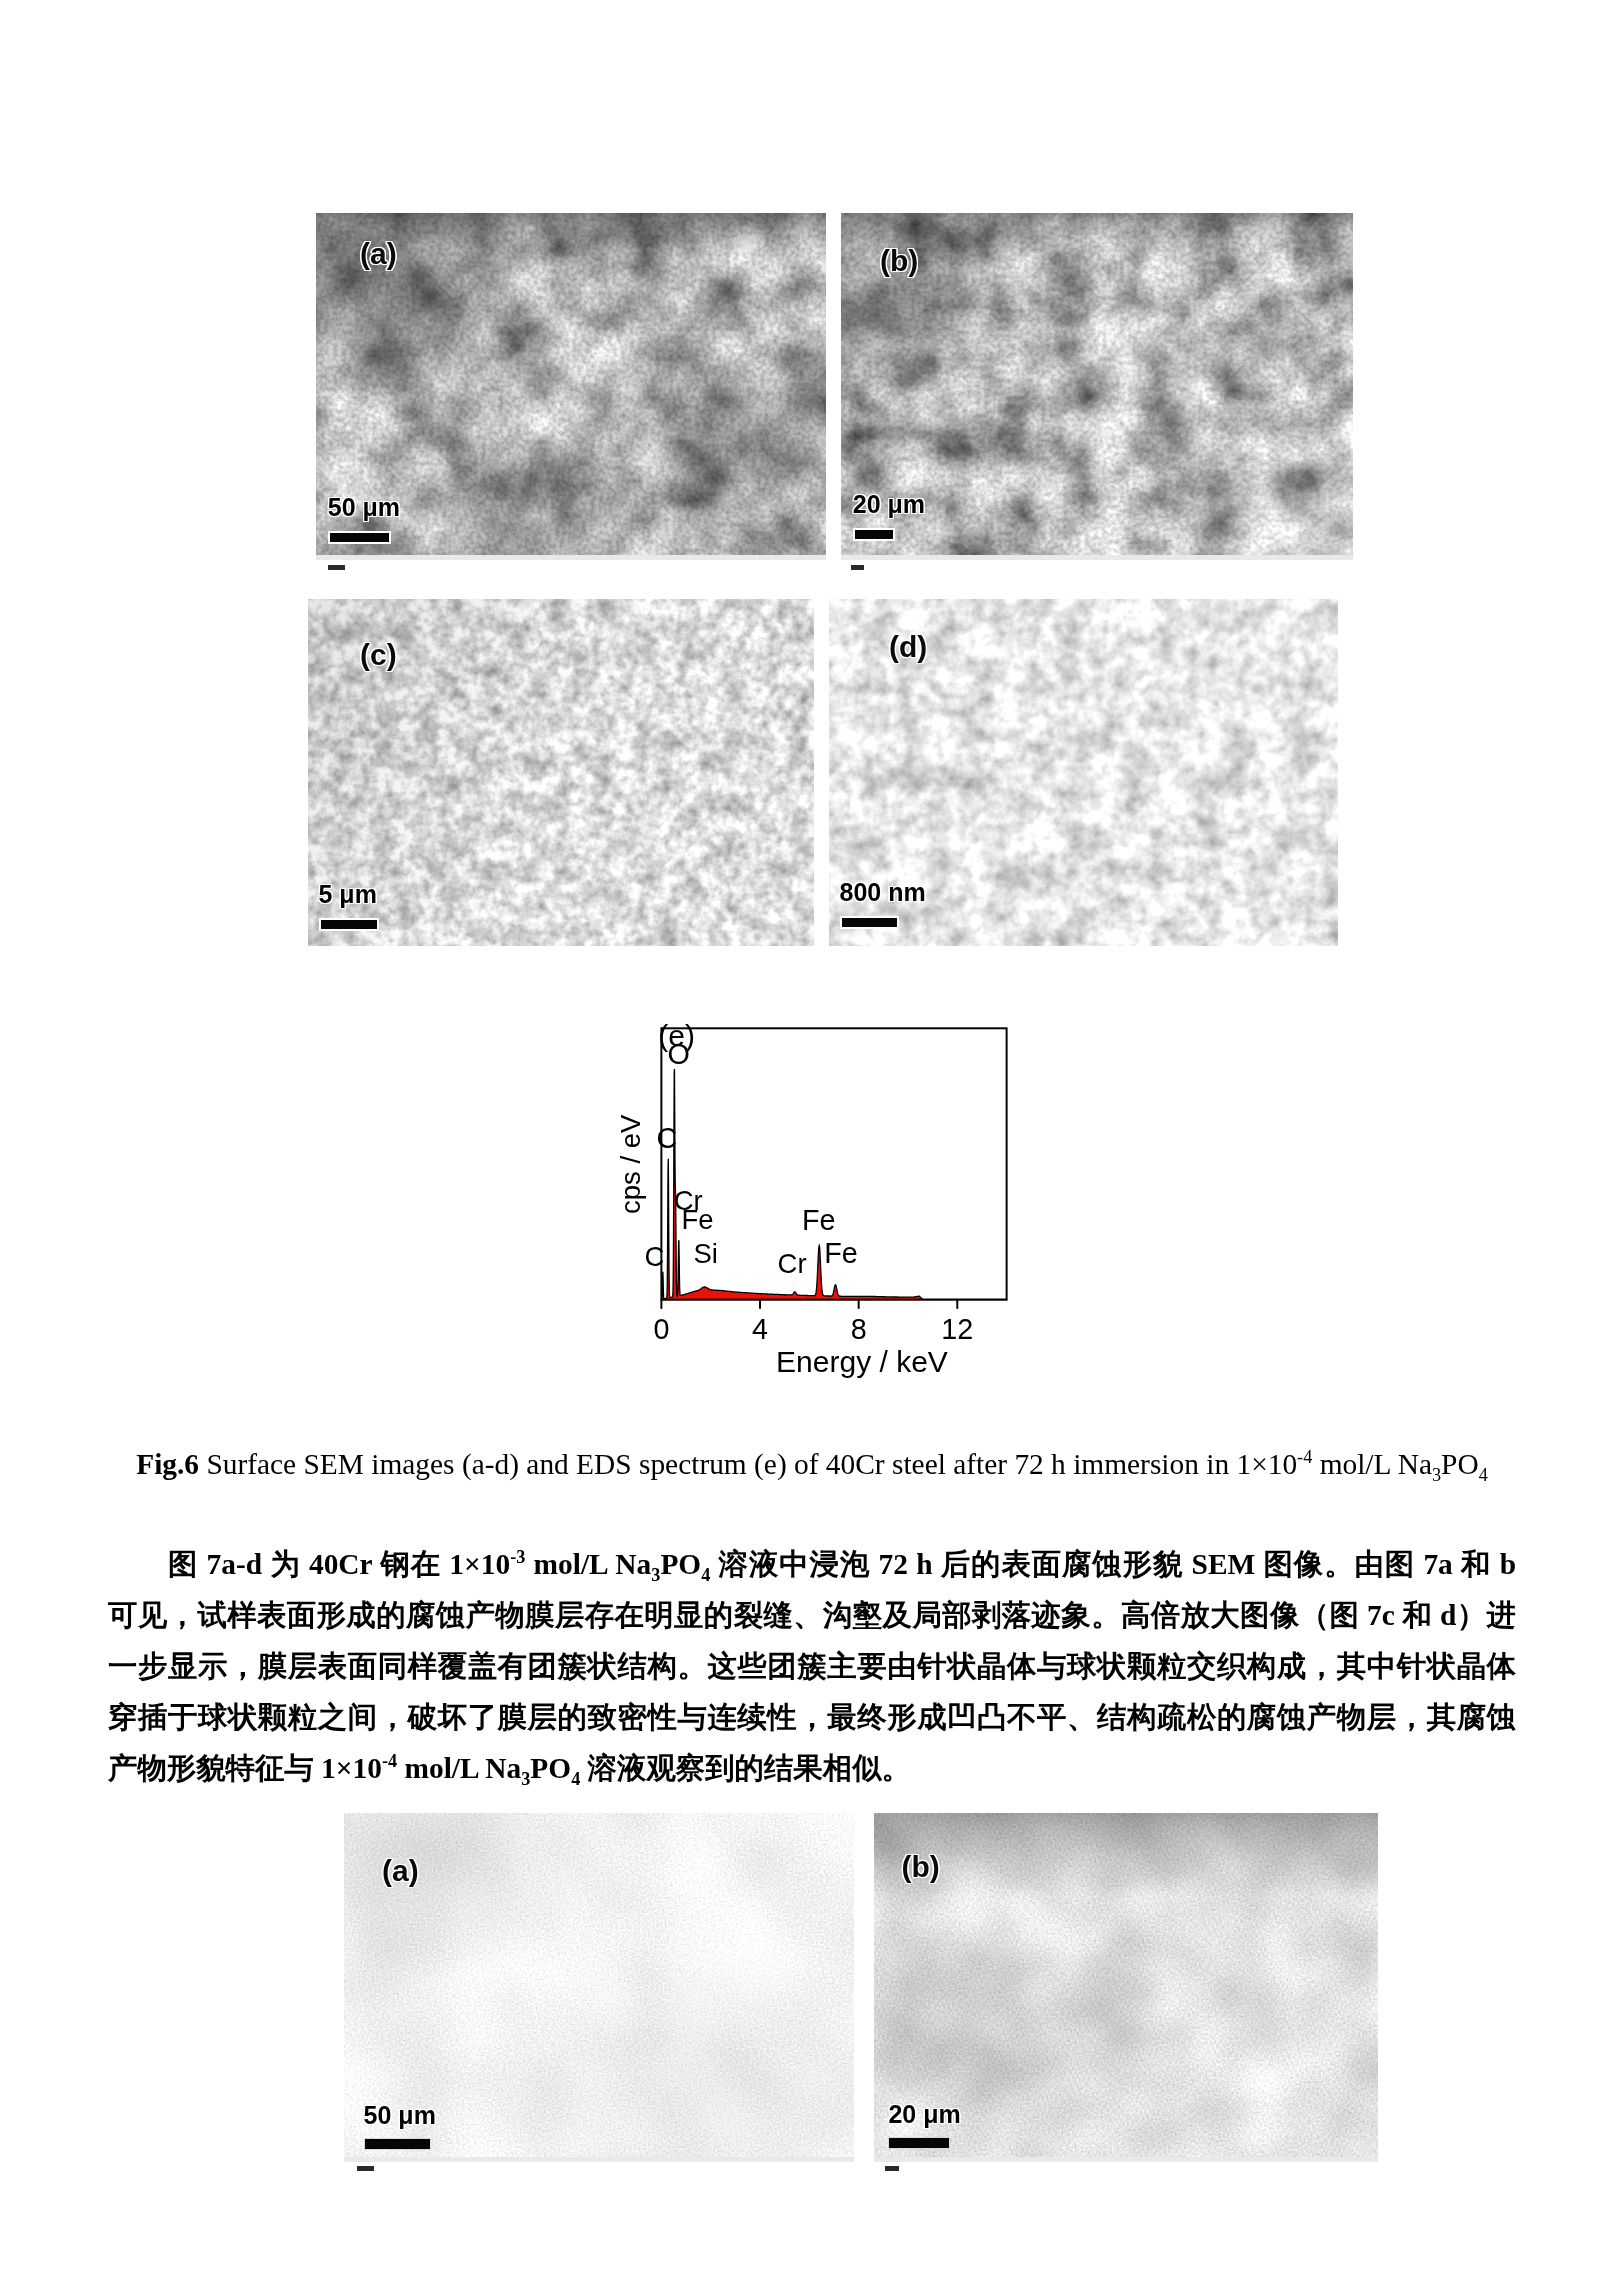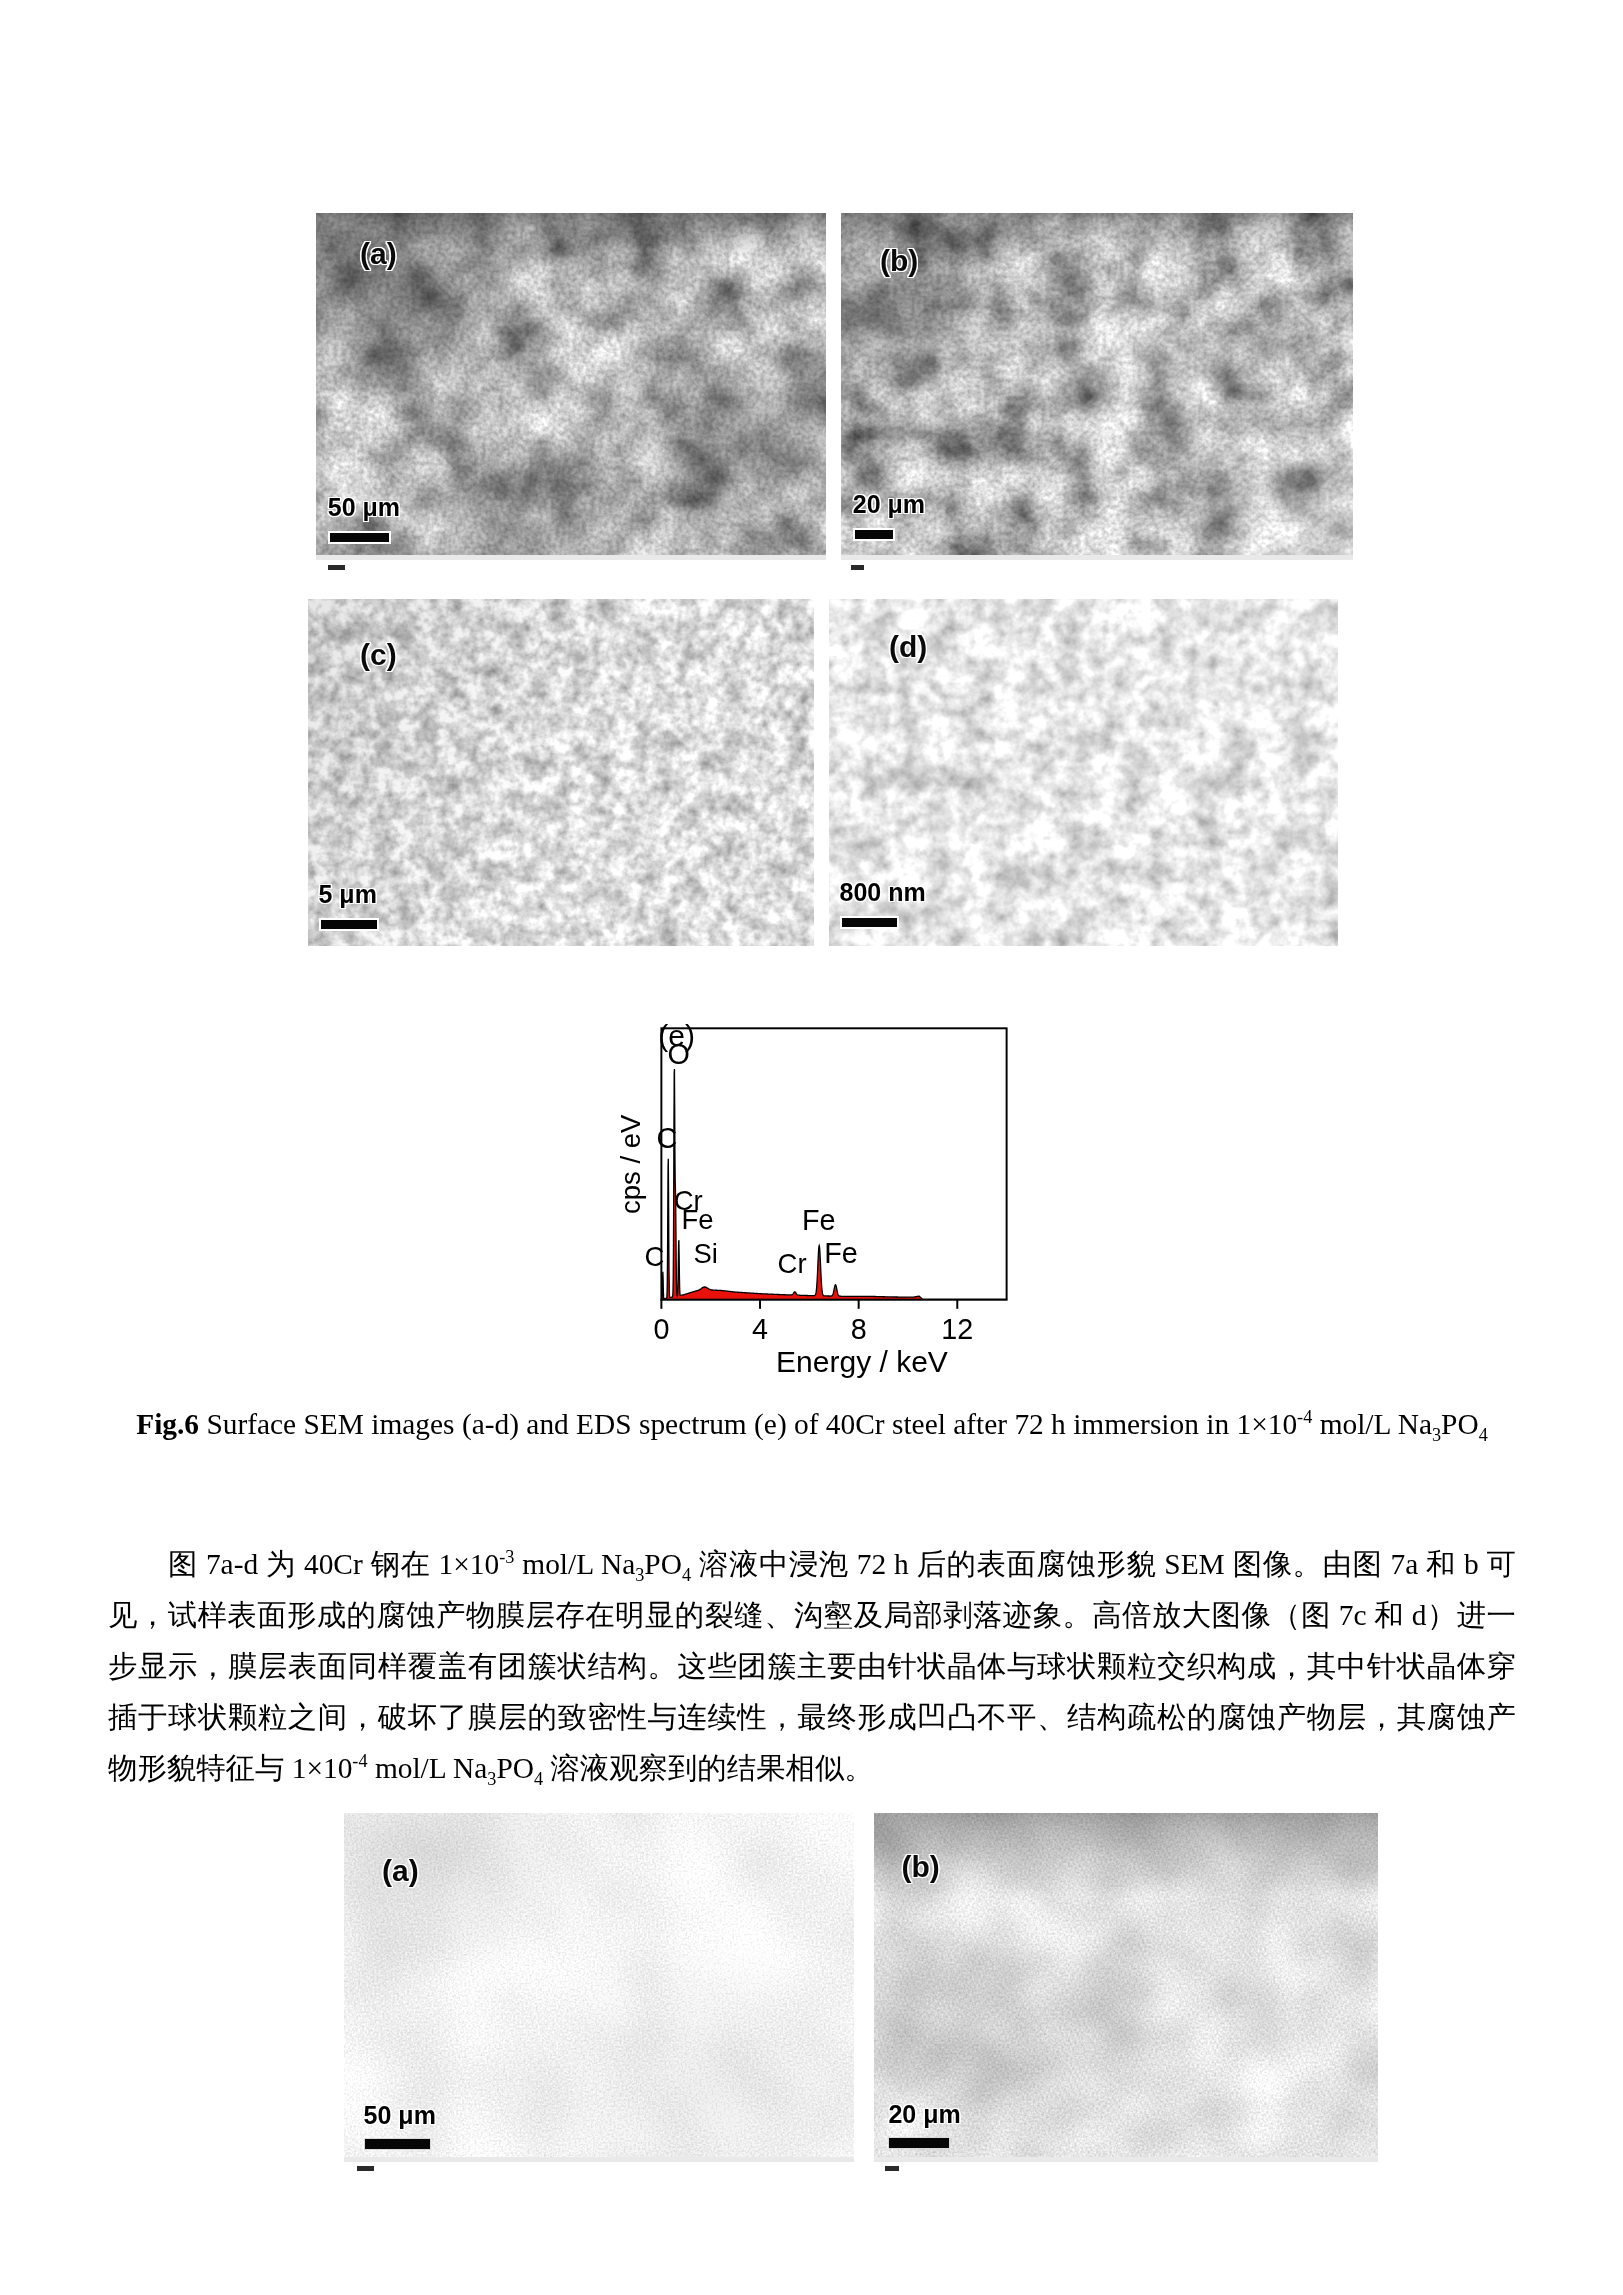--- a/index.html
+++ b/index.html
@@ -17,21 +17,21 @@
   .sb-text{display:block;font:bold 25px "Liberation Sans","DejaVu Sans",sans-serif;color:#000000;white-space:nowrap;}
   .sb-bar{display:block;margin-top:9.2px;height:9.2px;background:#060606;border:2.6px solid #fff;}
   .sb-bar.plain{border:1.3px solid rgba(255,255,255,.85);height:10.5px;margin-top:7.9px;}
   .artifact{position:absolute;background:#2a2a2a;z-index:1;}
   .eds-ylabel{position:absolute;display:flex;align-items:center;justify-content:center;
      writing-mode:vertical-rl;transform:rotate(180deg);
      font:27.5px "Liberation Sans","DejaVu Sans",sans-serif;color:#000;}
   .eds-xlabel{position:absolute;text-align:center;font:30px "Liberation Sans","DejaVu Sans",sans-serif;color:#000;}
   .caption{position:absolute;left:79px;width:1466px;text-align:center;font-size:29.4px;line-height:38px;}
   .bodytext{position:absolute;left:108px;width:1408px;text-align:justify;
-     font-size:29.4px;line-height:51px;text-indent:60px;}
+     font-size:29.4px;line-height:51px;text-indent:60px;font-weight:bold;}
   sup,sub{font-size:62%;line-height:0;}
   b{font-weight:bold;}
 </style>
 </head>
 <body>
 
 <div class="page">
 
   <svg width="0" height="0" style="position:absolute" aria-hidden="true">
     <defs>
@@ -191,21 +191,21 @@
       <text x="32.9" y="309.1" text-anchor="start" font-size="42" font-family="Liberation Sans, DejaVu Sans, sans-serif" fill="#000">Fe</text>
       <text x="6.5" y="365.1" text-anchor="end" font-size="42" font-family="Liberation Sans, DejaVu Sans, sans-serif" fill="#000">C</text>
       <text x="69.9" y="361.0" text-anchor="middle" font-size="42" font-family="Liberation Sans, DejaVu Sans, sans-serif" fill="#000">Si</text>
       <text x="201.9" y="375.5" text-anchor="middle" font-size="42" font-family="Liberation Sans, DejaVu Sans, sans-serif" fill="#000">Cr</text>
       <text x="242.6" y="311.2" text-anchor="middle" font-size="44" font-family="Liberation Sans, DejaVu Sans, sans-serif" fill="#000">Fe</text>
       <text x="276.6" y="361.0" text-anchor="middle" font-size="44" font-family="Liberation Sans, DejaVu Sans, sans-serif" fill="#000">Fe</text>
     </svg>
   <div class="eds-ylabel" style="left:614px;top:1027px;width:33px;height:275px">cps / eV</div>
   <div class="eds-xlabel" style="left:688px;top:1345px;width:348px">Energy / keV</div>
 
-  <div class="caption" style="top:1405px"><b>Fig.6</b> Surface SEM images (a-d) and EDS spectrum (e) of 40Cr steel after 72 h immersion in 1×10<sup>-4</sup> mol/L Na<sub>3</sub>PO<sub>4</sub></div>
+  <div class="caption" style="top:1445px"><b>Fig.6</b> Surface SEM images (a-d) and EDS spectrum (e) of 40Cr steel after 72 h immersion in 1×10<sup>-4</sup> mol/L Na<sub>3</sub>PO<sub>4</sub></div>
 
   <div class="bodytext" style="top:1539px">图 7a-d 为 40Cr 钢在 1×10<sup>-3</sup> mol/L Na<sub>3</sub>PO<sub>4</sub> 溶液中浸泡 72 h 后的表面腐蚀形貌 SEM 图像。由图 7a 和 b 可见，试样表面形成的腐蚀产物膜层存在明显的裂缝、沟壑及局部剥落迹象。高倍放大图像（图 7c 和 d）进一步显示，膜层表面同样覆盖有团簇状结构。这些团簇主要由针状晶体与球状颗粒交织构成，其中针状晶体穿插于球状颗粒之间，破坏了膜层的致密性与连续性，最终形成凹凸不平、结构疏松的腐蚀产物层，其腐蚀产物形貌特征与 1×10<sup>-4</sup> mol/L Na<sub>3</sub>PO<sub>4</sub> 溶液观察到的结果相似。</div>
 
   <figure class="sem" style="left:344px;top:1813px;width:510px;height:349px">
     <svg class="tex" viewBox="0 0 780 533" width="510" height="349">
         <rect width="100%" height="100%" fill="#b5b5b5" filter="url(#f7a)"></rect>
       </svg>
     <div class="shade" style="background:
       radial-gradient(ellipse at 15% 10%,rgba(0,0,0,.10),transparent 30%),
       radial-gradient(ellipse at 70% 80%,rgba(0,0,0,.06),transparent 40%);"></div>

